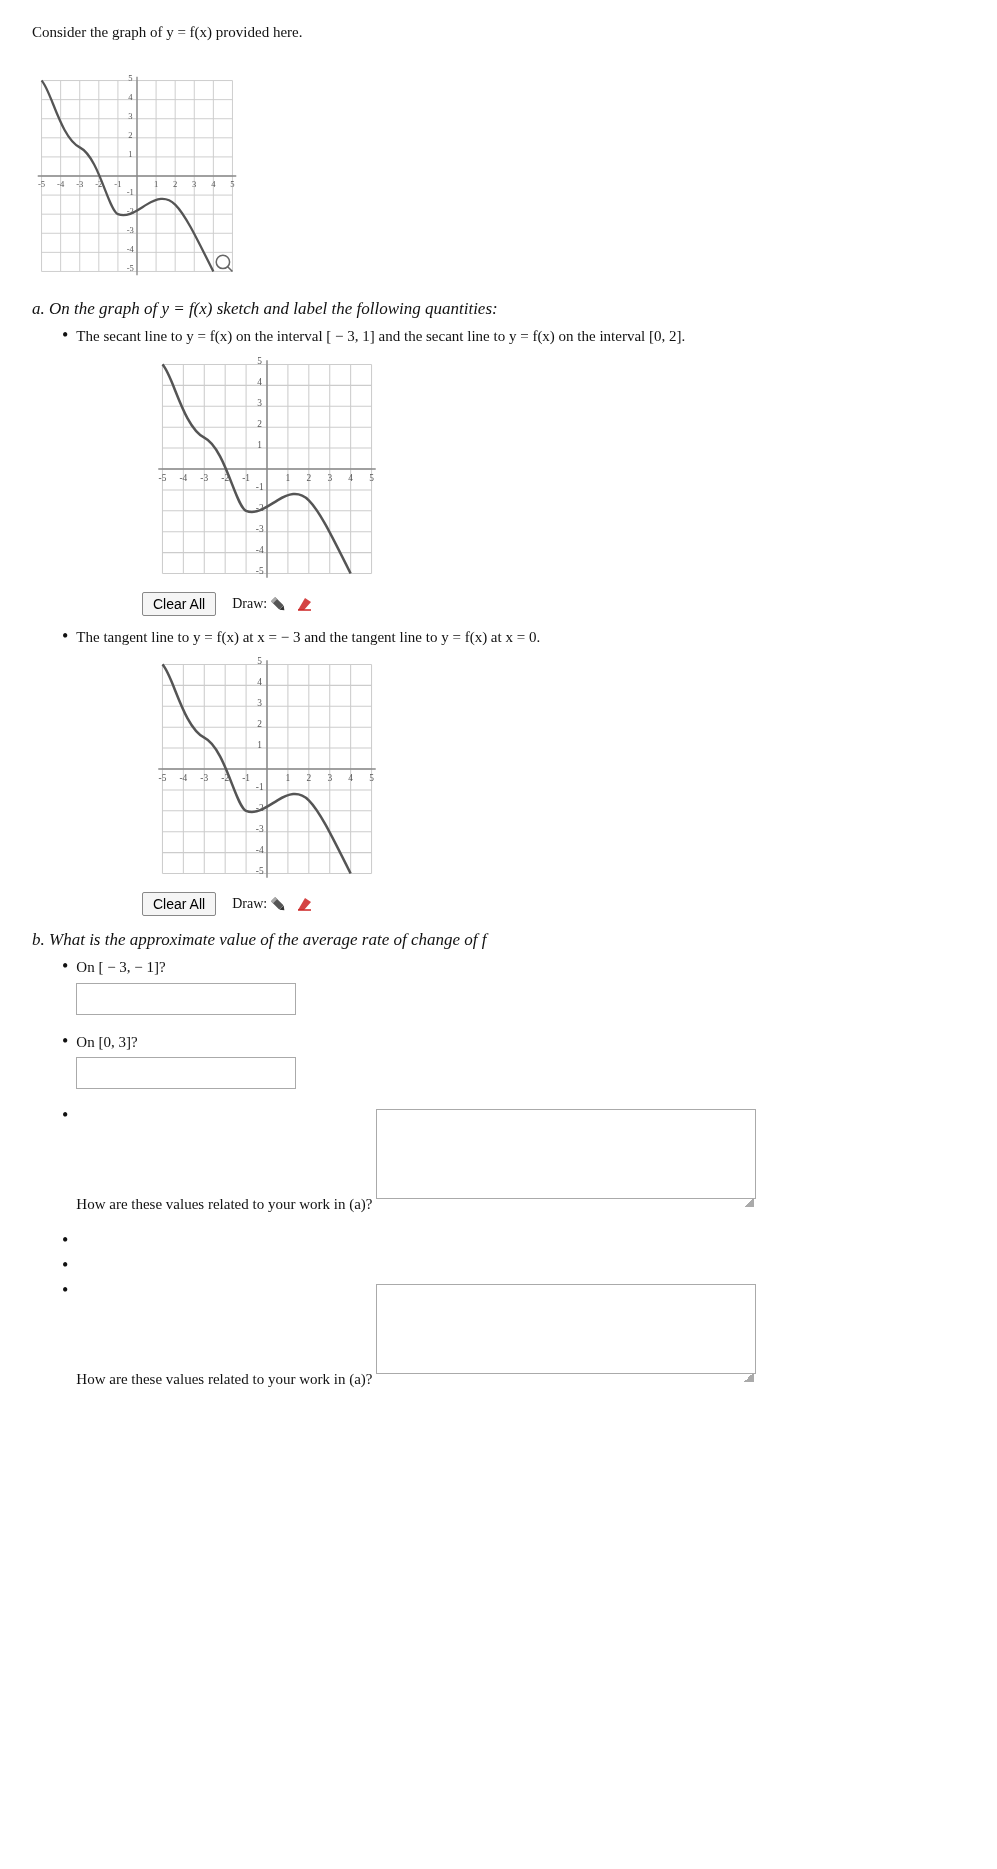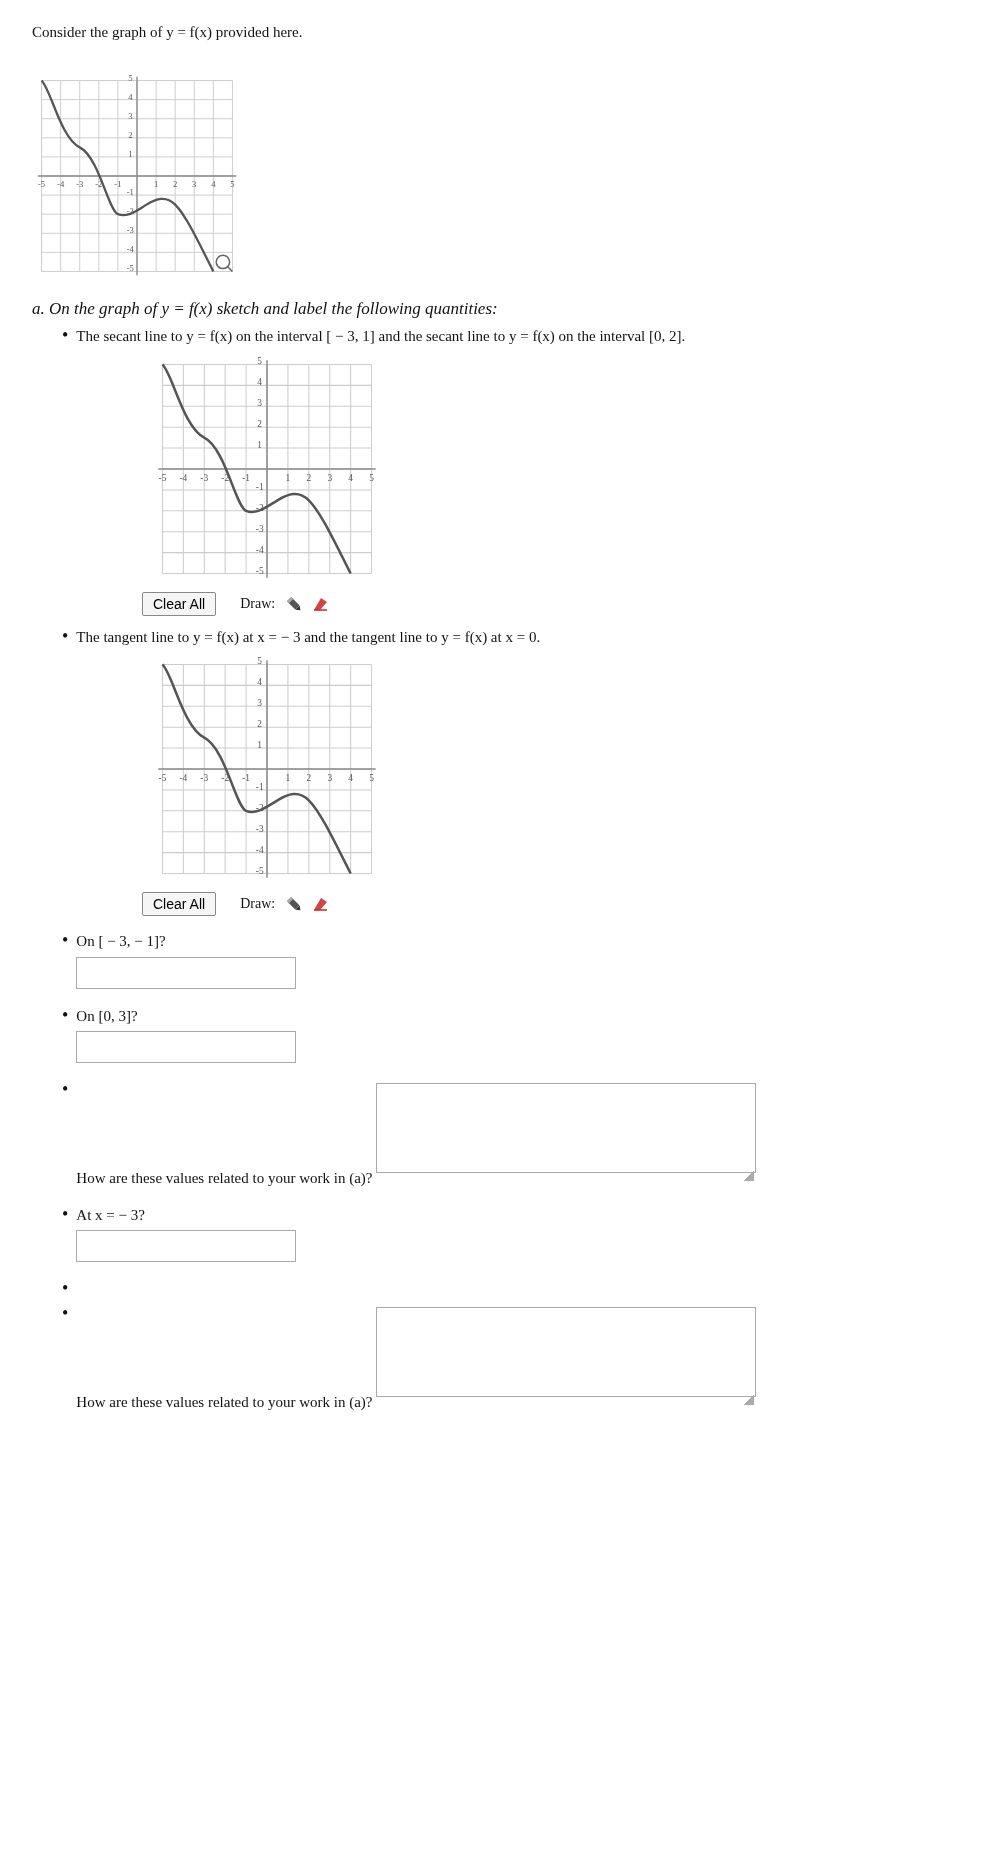--- a/index.html
+++ b/index.html
@@ -48,21 +48,21 @@
       flex: 1;
       line-height: 1.5;
     }
     .graph-with-controls {
       margin-left: 80px;
       margin-bottom: 10px;
     }
     .controls-row {
       display: flex;
       align-items: center;
-      gap: 8px;
+      gap: 0;
       margin-top: 4px;
     }
     .clear-all-btn {
       border: 1px solid #888;
       background: #f5f5f5;
       padding: 3px 10px;
       font-size: 14px;
       cursor: pointer;
       border-radius: 2px;
     }
@@ -350,20 +350,23 @@
         <svg class="eraser-icon" viewBox="0 0 22 22" xmlns="http://www.w3.org/2000/svg">
           <path d="M5,17 L12,5 L18,9 L11,17 Z" fill="#cc2222" opacity="0.85"></path>
           <line x1="5" y1="17" x2="18" y2="17" stroke="#cc2222" stroke-width="1.5"></line>
         </svg>
       </div>
     </div>
   </div>
 </div>
 
 <div class="section-b">
+  <div class="section-label">
+    <span>b. What is the approximate value of the average rate of change of f</span>
+  </div>
   <div class="bullet-section">
 
     <div class="bullet-item">
       <span class="bullet-dot">•</span>
       <div>
         <span class="bullet-text">On [ − 3, − 1]?</span>
         <input type="text" class="answer-input-short" style="">
       </div>
     </div>
 
@@ -386,24 +389,20 @@
       </div>
     </div>
   </div>
 </div>
 
 <div class="section-c">
   <div class="bullet-section">
 
     <div class="bullet-item">
       <span class="bullet-dot">•</span>
-      <div>
-        <span class="bullet-text">At x = − 3?</span>
-        <input type="text" class="answer-input-short" style="">
-      </div>
     </div>
 
     <div class="bullet-item">
       <span class="bullet-dot">•</span>
     </div>
 
     <div class="bullet-item">
       <span class="bullet-dot">•</span>
       <div>
         <span class="bullet-text">How are these values related to your work in (a)?</span>

